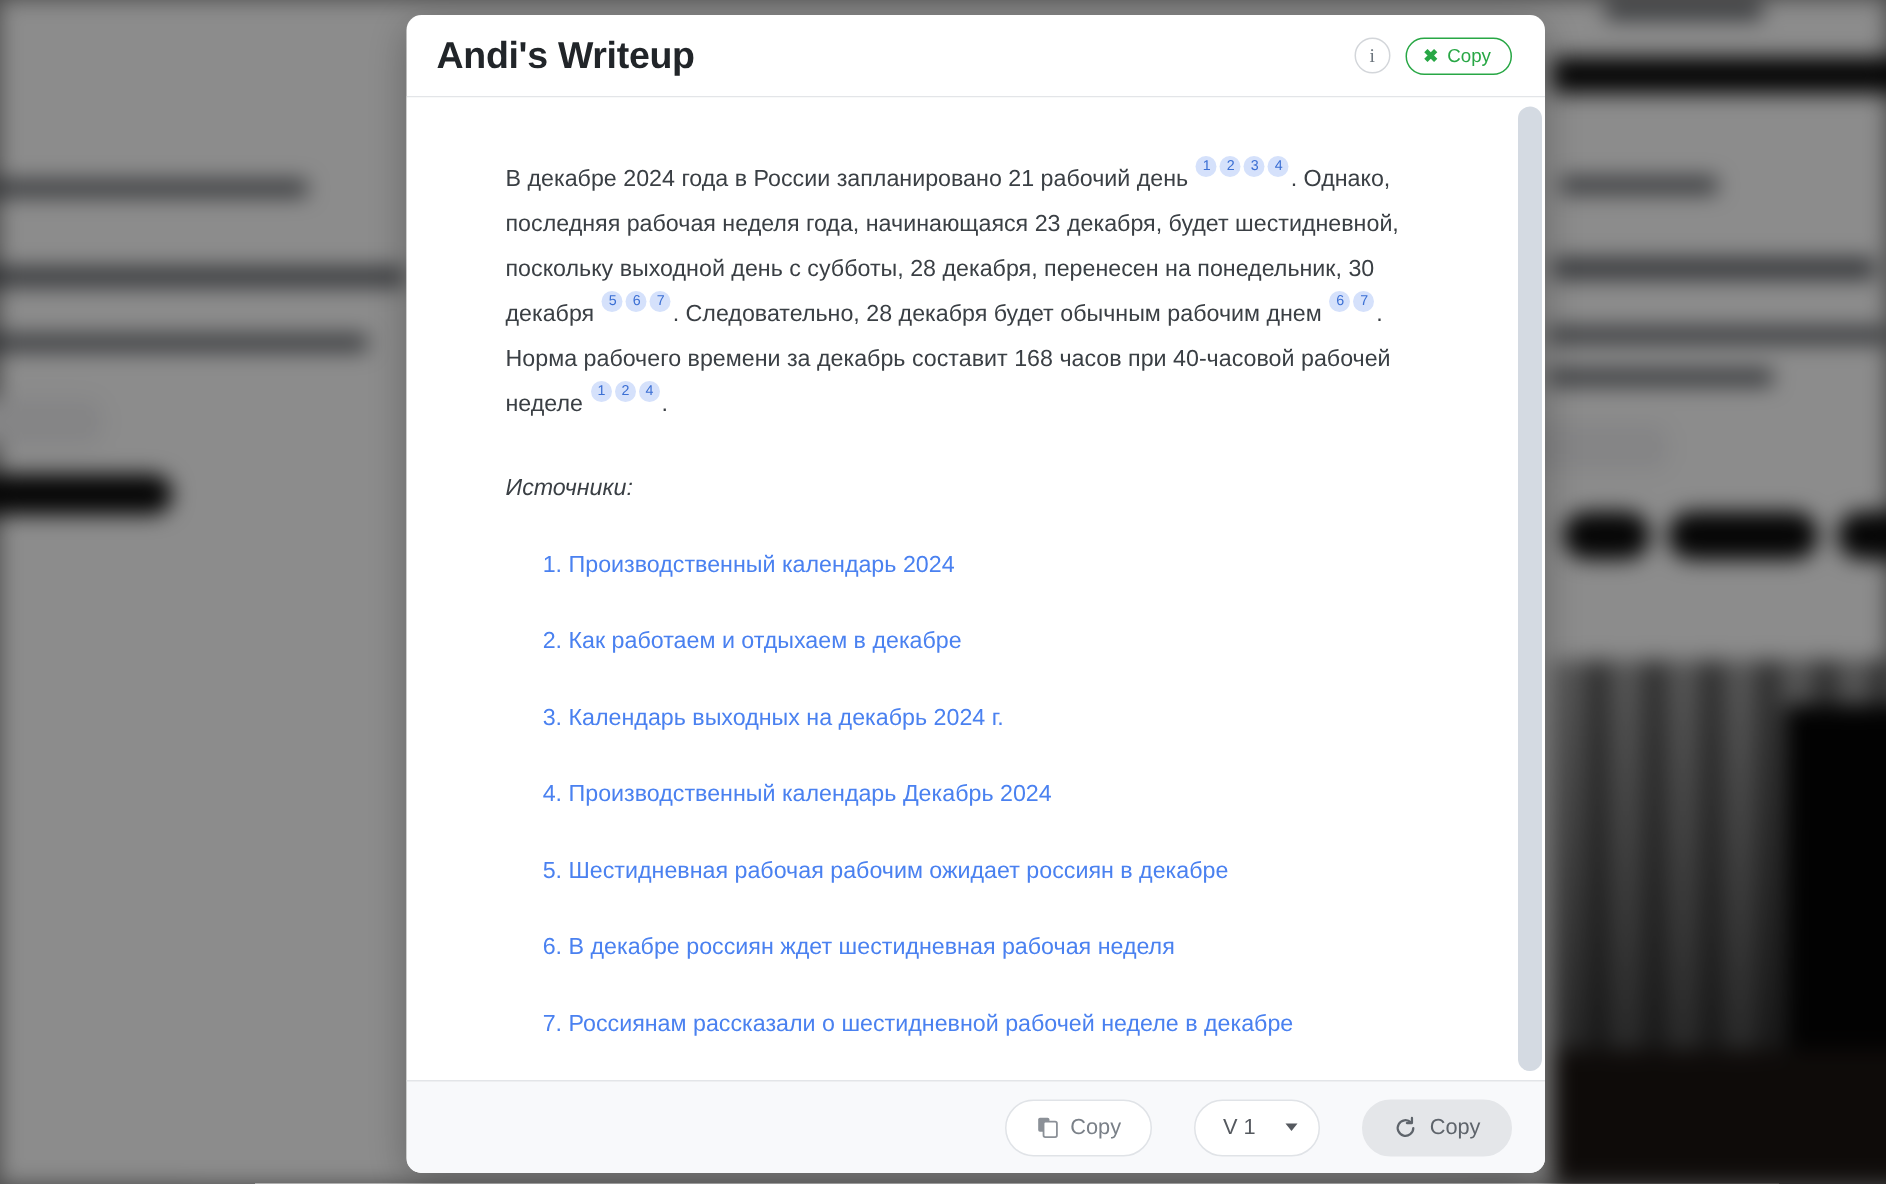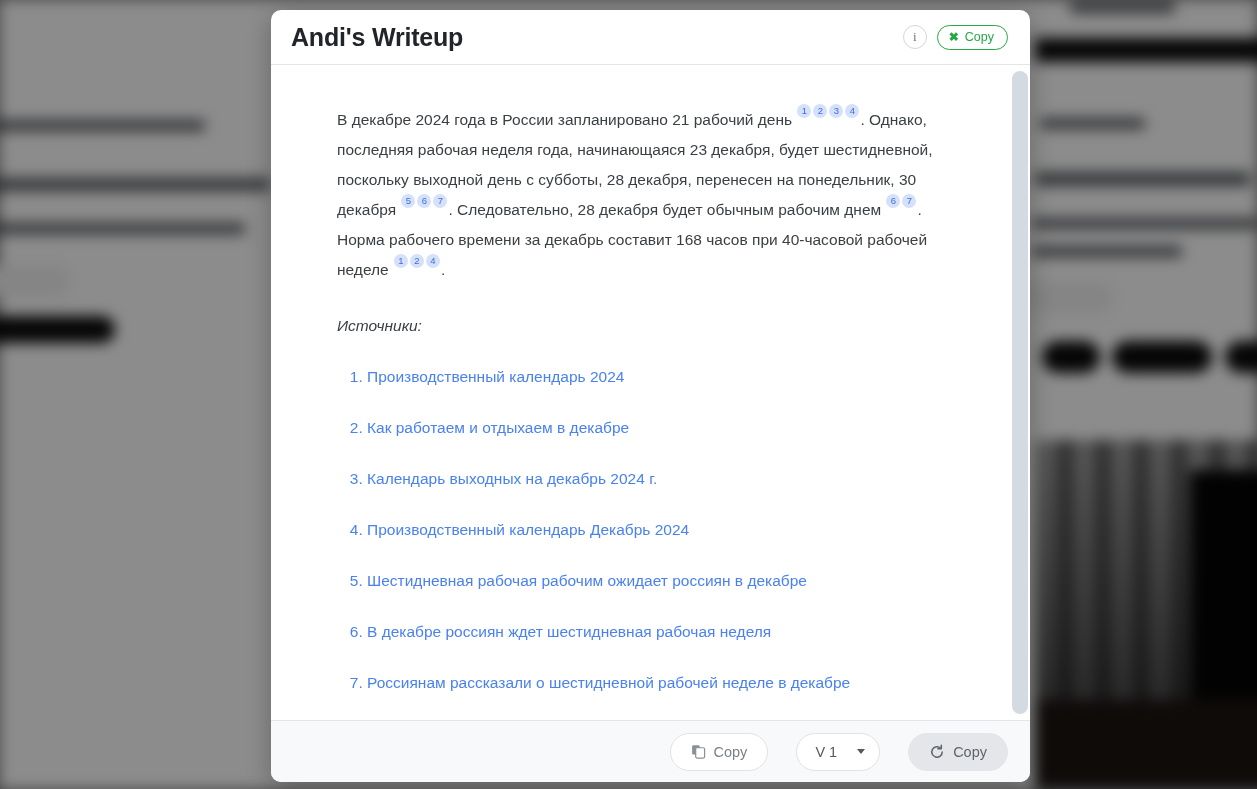--- a/index.html
+++ b/index.html
@@ -186,21 +186,21 @@
     vertical-align: super;
     position: relative;
     top: -5px;
     cursor: pointer;
     font-family: "Liberation Sans", sans-serif;
   }
   .cite-group { white-space: nowrap; }
 
   
   ol.sources {
-    margin: 4px;
+    margin: 16px;
     padding: 0 0 0 26px;
     list-style: decimal;
     color: #4a81f0;
     font-size: 15.5px;
   }
   ol.sources li {
     margin-bottom: 31px;
     line-height: 20px;
   }
   ol.sources li:last-child { margin-bottom: 0; }

